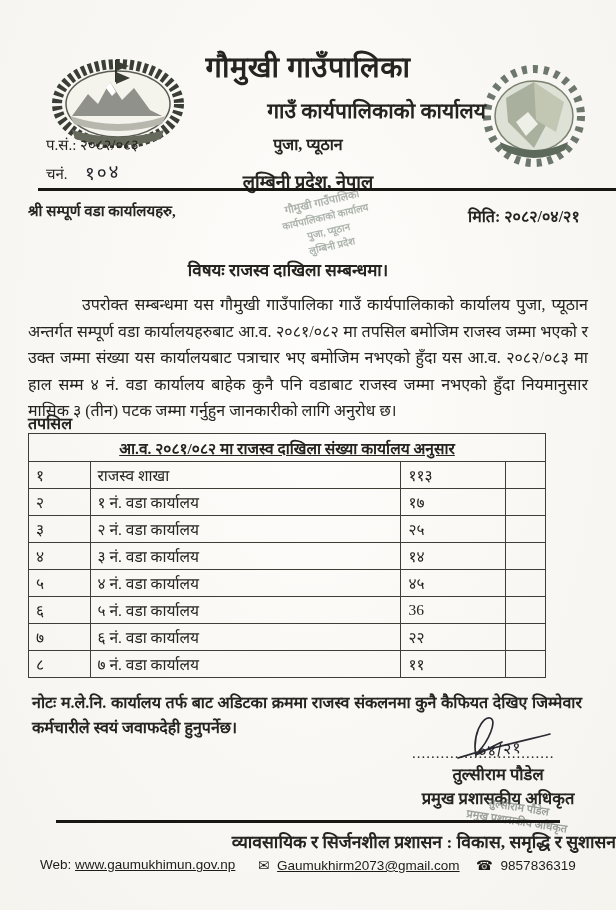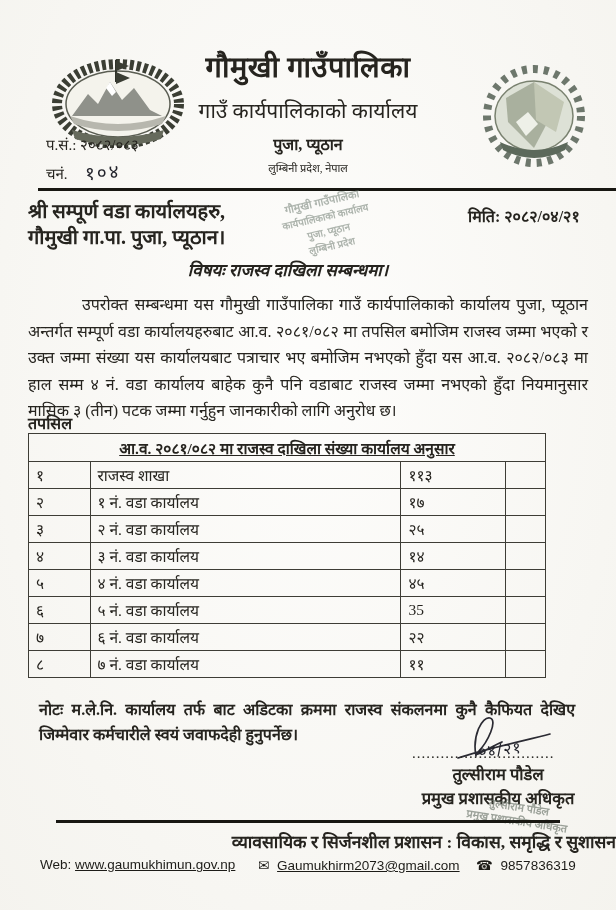--- a/index.html
+++ b/index.html
@@ -8,53 +8,53 @@
     background:#fbfaf6;
     background-image:radial-gradient(ellipse at 50% 40%, rgba(255,255,255,.6), rgba(225,223,215,.25));
     font-family:"Liberation Serif","DejaVu Serif",serif;
     color:#26241f;overflow:hidden;
   }
   
   .logo-left{position:absolute;left:50px;top:54px;}
   .logo-right{position:absolute;left:476px;top:62px;}
   .title-block{position:absolute;left:130px;right:130px;top:46px;text-align:center;}
   .t-main{font-size:29px;font-weight:bold;letter-spacing:.5px;}
-  .t-sub{font-size:21px;font-weight:normal;margin-top:11px;}
+  .t-sub{font-size:21px;font-weight:bold;margin-top:11px;text-align:right;}
   .t-place{font-size:16px;font-weight:bold;margin-top:9px;}
-  .t-prov{font-size:11px;font-weight:normal;margin-top:5px;}
+  .t-prov{font-size:18px;font-weight:bold;margin-top:14px;}
   .refs{position:absolute;left:46px;top:132px;font-size:15px;line-height:27px;}
   .hand{font-family:"DejaVu Sans",sans-serif;font-size:19px;color:#23242c;
         display:inline-block;transform:rotate(-4deg);margin-left:14px;letter-spacing:2px;}
   .hdr-rule{position:absolute;left:38px;right:0;top:188px;height:3px;background:#181712;}
   
   .center-stamp{position:absolute;left:252px;top:194px;width:150px;text-align:center;
         transform:rotate(-13deg);color:#6e7b70;opacity:.55;line-height:15px;
         font-size:10px;font-weight:bold;}
   .center-stamp div:nth-child(1){font-size:11px;}
   
-  .addressee{position:absolute;left:28px;top:198px;font-size:20px;font-weight:bold;line-height:26px;}
+  .addressee{position:absolute;left:28px;top:198px;font-size:15px;font-weight:bold;line-height:26px;}
   .date-line{position:absolute;left:468px;top:205px;font-size:16px;font-weight:bold;}
   
-  .subject{position:absolute;left:0;right:40px;top:258px;text-align:center;font-size:17px;font-weight:bold;font-style:italic;}
+  .subject{position:absolute;left:0;right:40px;top:258px;text-align:center;font-size:17px;font-weight:bold;}
   
   .body-par{position:absolute;left:28px;right:28px;top:292px;font-size:16px;line-height:26.5px;
         text-align:justify;text-indent:54px;margin:0;}
   .tapasil{position:absolute;left:28px;top:412px;font-size:16px;font-weight:bold;}
   
   table.rev{position:absolute;left:28px;top:433px;width:518px;border-collapse:collapse;
         font-size:15.5px;border-radius:18px;}
   table.rev th,table.rev td{border:1.6px solid #3e3d36;padding:1px 7px;text-align:left;
         font-weight:normal;height:24px;}
   table.rev .tbl-title{font-weight:bold;text-align:center;height:25px;}
   table.rev .tbl-title span{text-decoration:underline;}
   table.rev thead tr.cols th{font-weight:bold;height:29px;}
   .c0{width:48px;} .c1{width:205px;} .c2{width:128px;} .c3{width:110px;}
   
   .note{position:absolute;left:28px;right:30px;top:686px;font-size:16px;line-height:25px;
-        text-align:justify;margin:11px;font-weight:bold;}
+        text-align:justify;margin:4px;font-weight:bold;}
   
   .sig-scribble{position:absolute;left:438px;top:712px;}
   .sig-dots{position:absolute;left:412px;top:745px;font-size:15px;letter-spacing:1px;color:#2c2b26;}
   .sig-hand-date{position:absolute;left:478px;top:738px;font-family:"DejaVu Sans",sans-serif;
         font-size:16px;color:#23242c;transform:rotate(-6deg);letter-spacing:1px;}
   .sig-name{position:absolute;left:408px;width:180px;top:762px;text-align:center;
         font-size:16.5px;font-weight:bold;}
   .sig-role{position:absolute;left:392px;width:212px;top:786px;text-align:center;
         font-size:16.5px;font-weight:bold;}
   .officer-stamp{position:absolute;left:428px;top:800px;width:180px;text-align:center;
@@ -119,21 +119,20 @@
 
   <div class="center-stamp">
     <div>गौमुखी गाउँपालिका</div>
     <div>कार्यपालिकाको कार्यालय</div>
     <div>पुजा, प्यूठान</div>
     <div>लुम्बिनी प्रदेश</div>
   </div>
 
   <div class="addressee">
     <div>श्री सम्पूर्ण वडा कार्यालयहरु,</div>
-    <div>गौमुखी गा.पा. पुजा, प्यूठान।</div>
   </div>
   <div class="date-line">मिति: २०८२/०४/२१</div>
 
   <div class="subject">विषयः राजस्व दाखिला सम्बन्धमा।</div>
 
   <p class="body-par">उपरोक्त सम्बन्धमा यस गौमुखी गाउँपालिका गाउँ कार्यपालिकाको कार्यालय पुजा, प्यूठान अन्तर्गत सम्पूर्ण वडा कार्यालयहरुबाट आ.व. २०८१/०८२ मा तपसिल बमोजिम राजस्व जम्मा भएको र उक्त जम्मा संख्या यस कार्यालयबाट पत्राचार भए बमोजिम नभएको हुँदा यस आ.व. २०८२/०८३ मा हाल सम्म ४ नं. वडा कार्यालय बाहेक कुनै पनि वडाबाट राजस्व जम्मा नभएको हुँदा नियमानुसार मासिक ३ (तीन) पटक जम्मा गर्नुहुन जानकारीको लागि अनुरोध छ।</p>
   <div class="tapasil">तपसिल</div>
 
   <table class="rev">
     <thead>
@@ -170,21 +169,21 @@
       </tr>
       <tr>
         <td>५</td>
         <td>४ नं. वडा कार्यालय</td>
         <td>४५</td>
         <td></td>
       </tr>
       <tr>
         <td>६</td>
         <td>५ नं. वडा कार्यालय</td>
-        <td>35</td>
+        <td>36</td>
         <td></td>
       </tr>
       <tr>
         <td>७</td>
         <td>६ नं. वडा कार्यालय</td>
         <td>२२</td>
         <td></td>
       </tr>
       <tr>
         <td>८</td>

